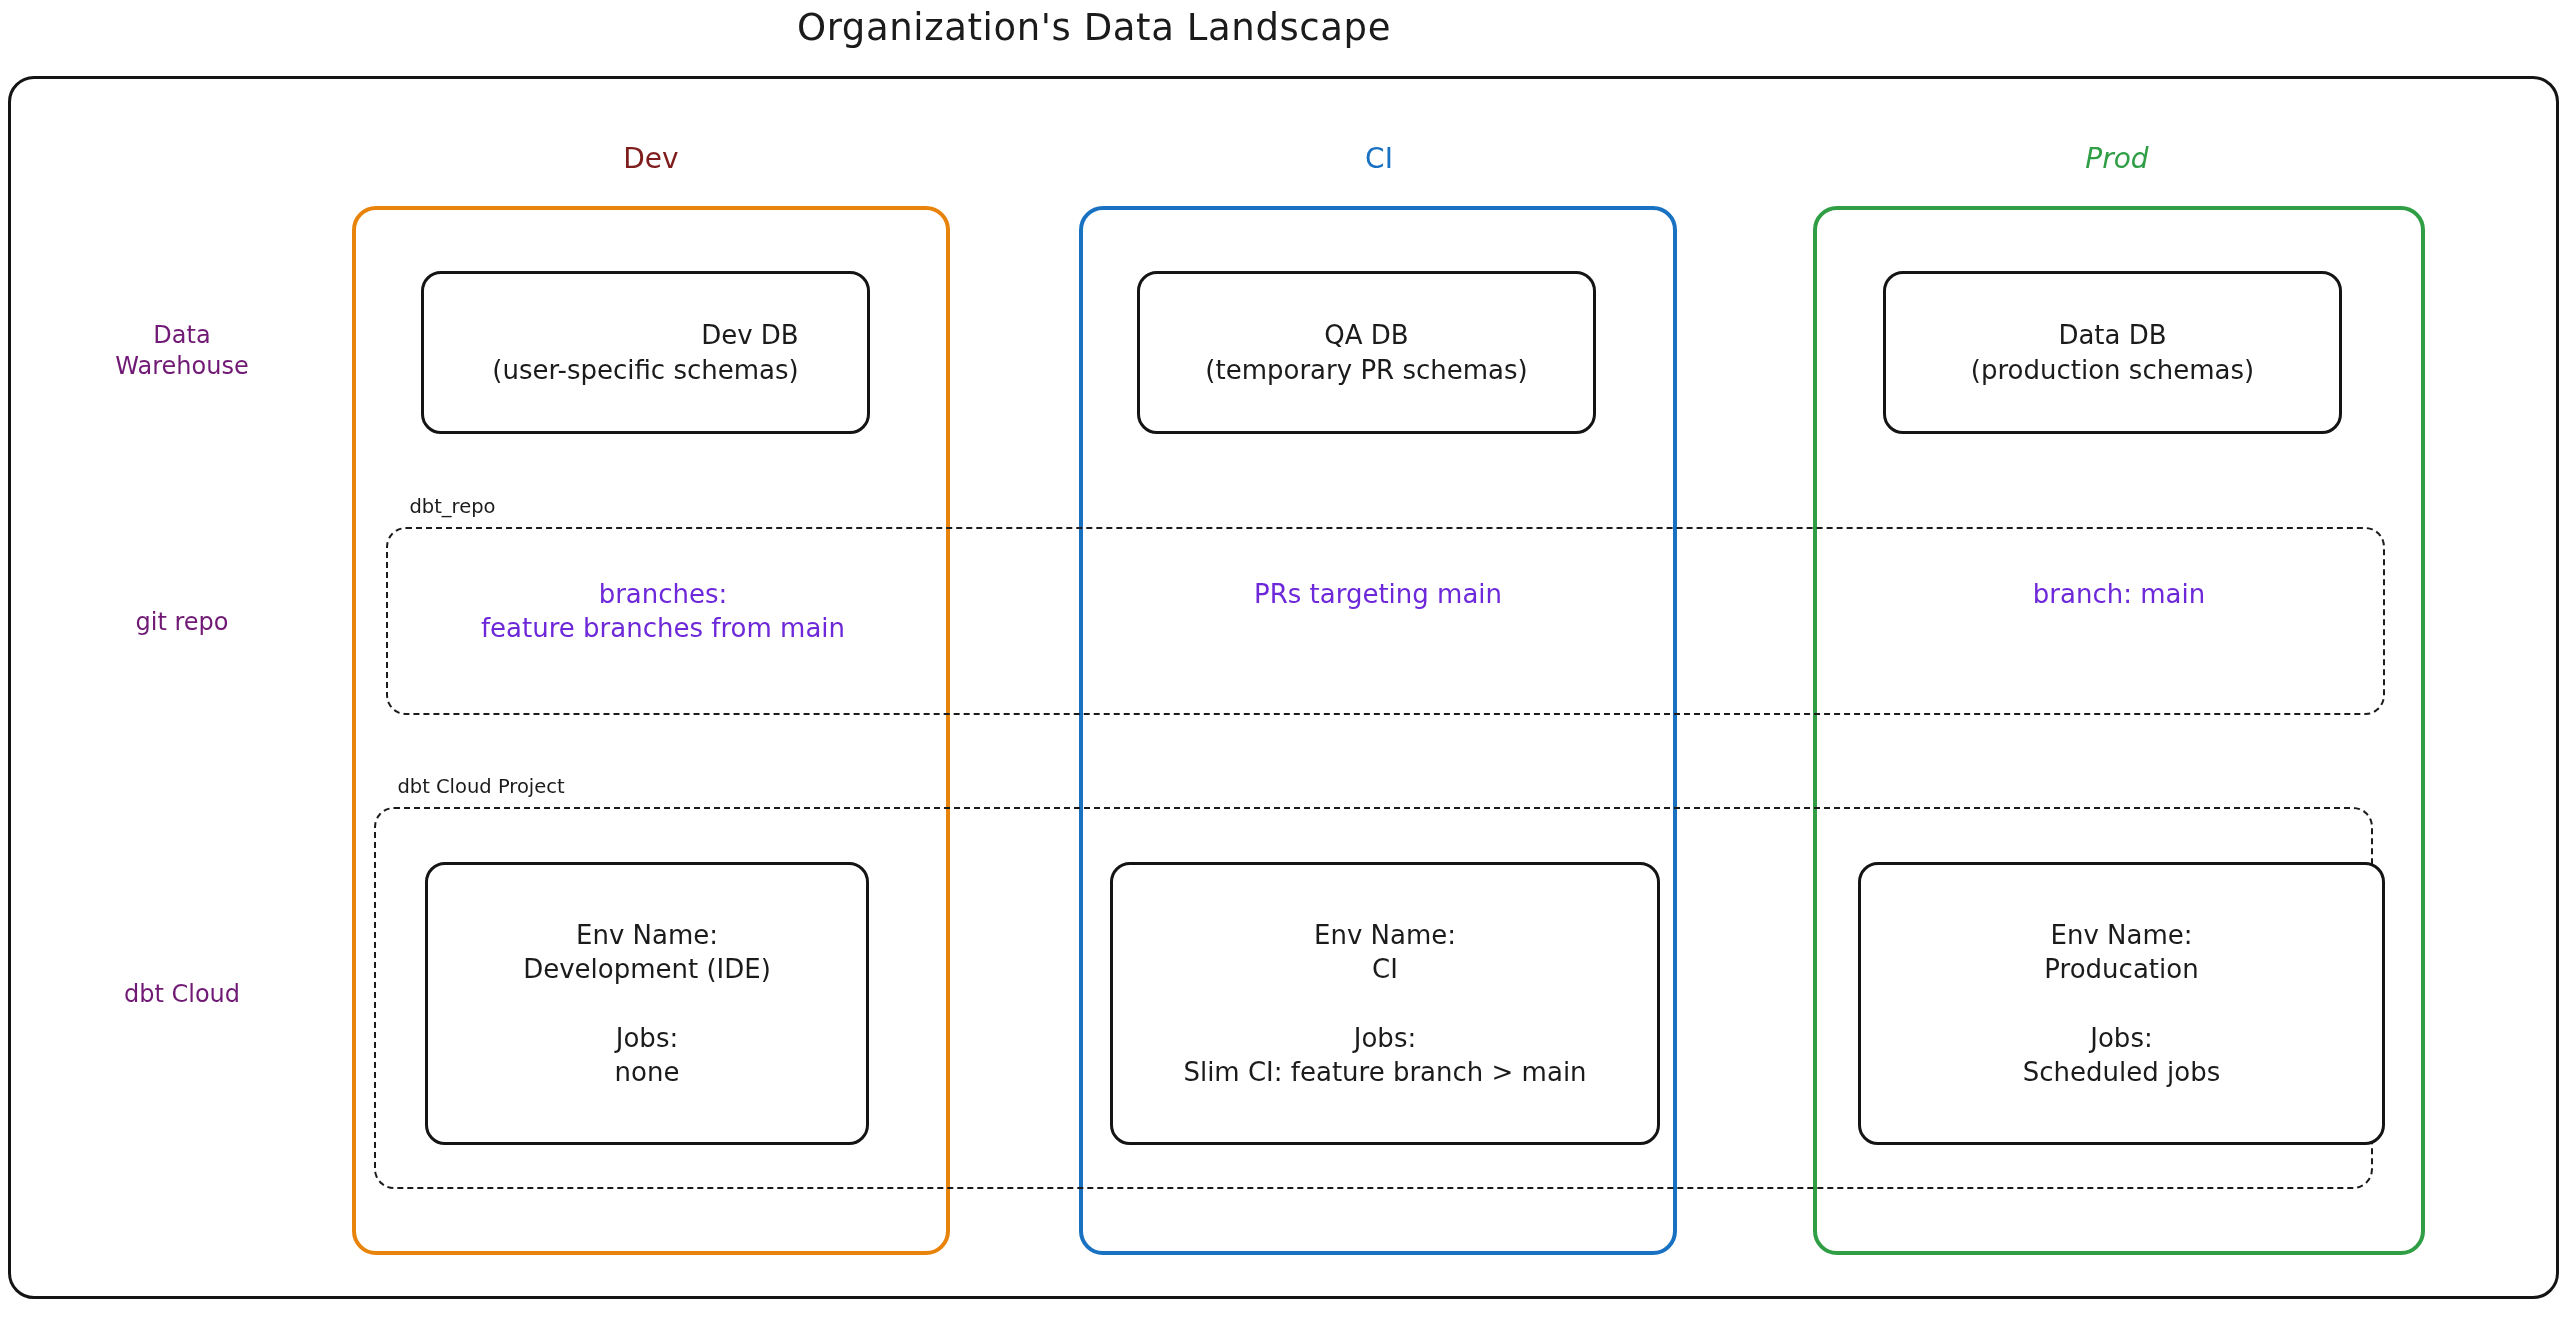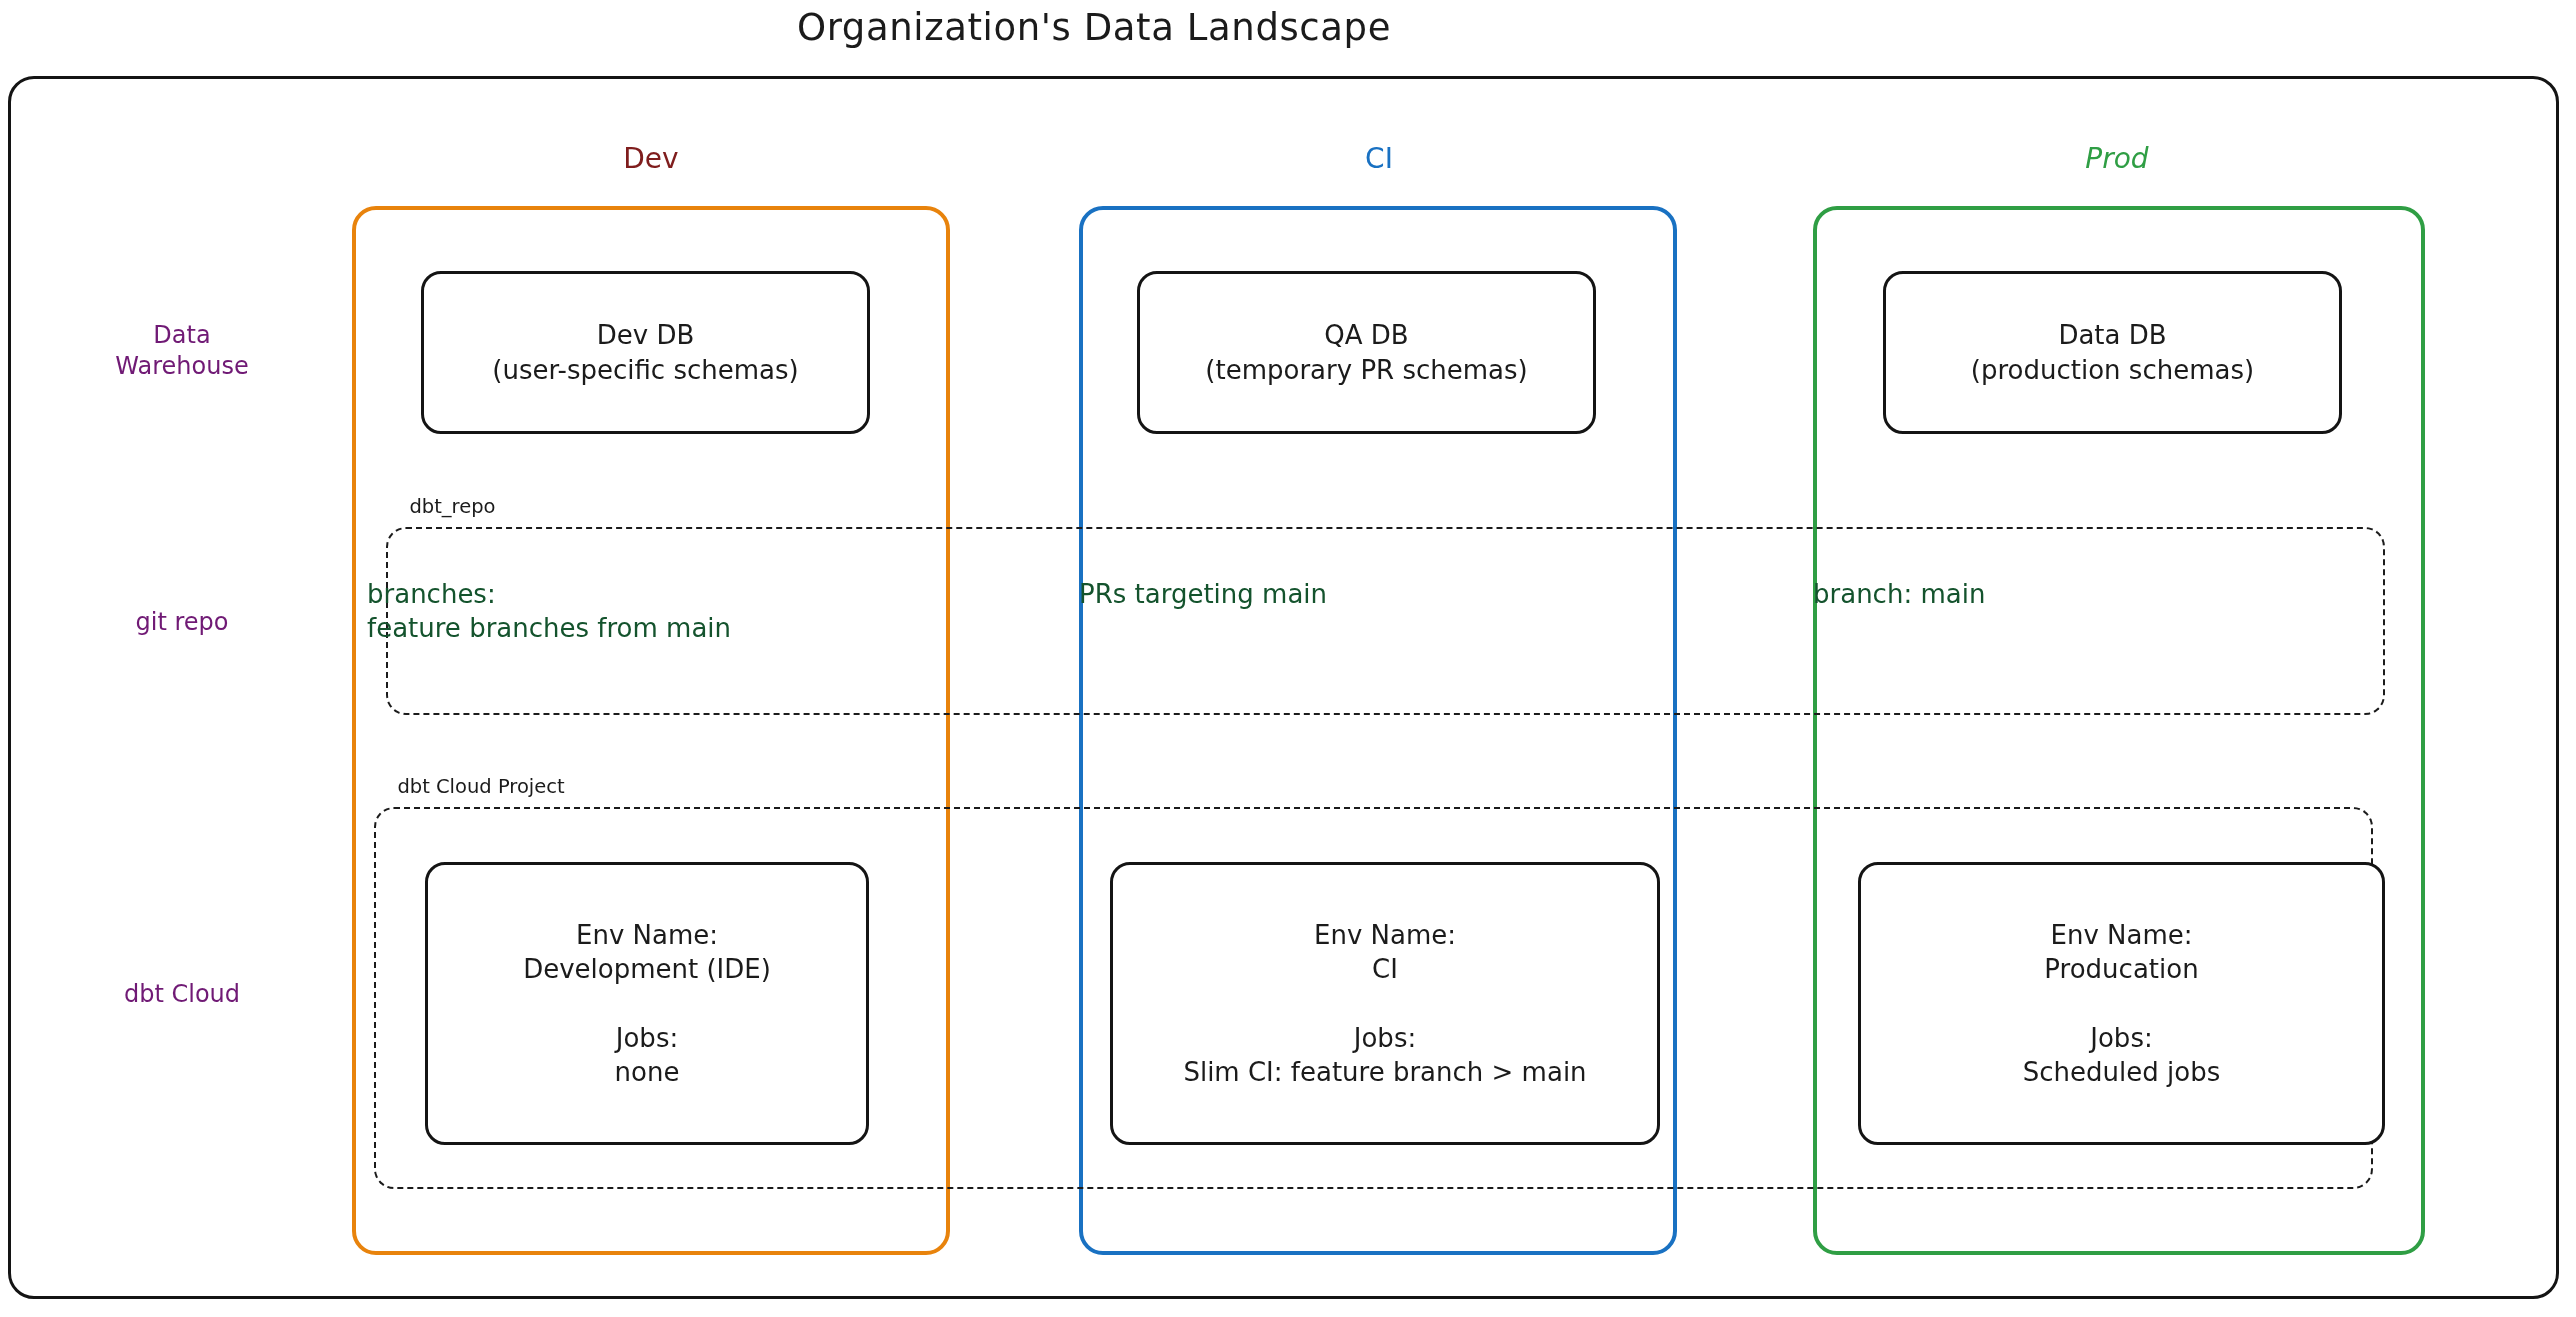--- a/index.html
+++ b/index.html
@@ -126,35 +126,36 @@
     align-items: center;
     justify-content: center;
     text-align: center;
     font-size: 26px;
     color: #1b1b1b;
     line-height: 1.32;
     white-space: pre-line;
   }
 
   
-  #node-dev-db  { left: 421px;  top: 271px; width: 449px; height: 163px; }
+  #node-dev-db  { left: 421px;  top: 271px; width: 449px; height: 163px; text-align: right; }
   #node-qa-db   { left: 1137px; top: 271px; width: 459px; height: 163px; }
   #node-prod-db { left: 1883px; top: 271px; width: 459px; height: 163px; }
 
   
   #node-dev-env  { left: 425px;  top: 862px; width: 444px; height: 283px; }
   #node-ci-env   { left: 1110px; top: 862px; width: 550px; height: 283px; }
   #node-prod-env { left: 1858px; top: 862px; width: 527px; height: 283px; }
 
   
   .git-cell {
     position: absolute;
     top: 577px;
+    text-align: center;
     font-size: 26px;
-    color: #14532d;
+    color: #6d28d9;
     line-height: 1.32;
     white-space: pre-line;
   }
   #git-cell-dev  { left: 367px;  width: 592px; }
   #git-cell-ci   { left: 1079px; width: 598px; }
   #git-cell-prod { left: 1813px; width: 612px; }
 </style>
 </head>
 <body>
 

